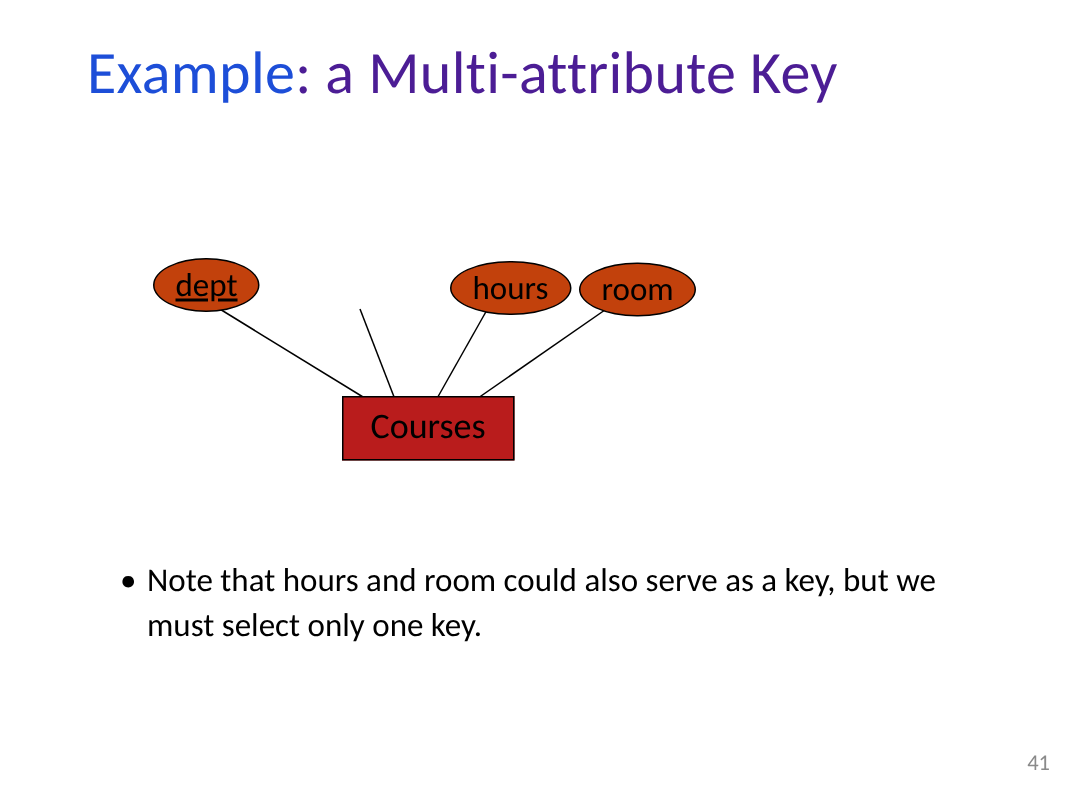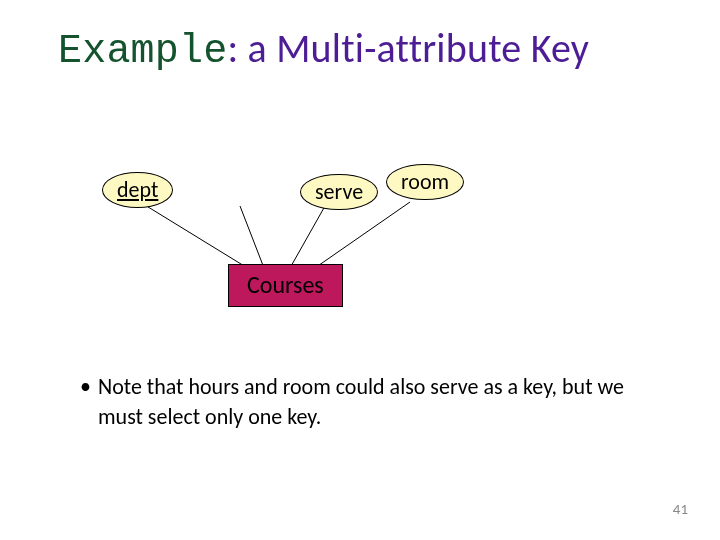--- a/index.html
+++ b/index.html
@@ -17,67 +17,67 @@
     width: 720px;
     height: 540px;
   }
   .title {
     position: absolute;
     top: 24px;
     left: 58px;
     font-size: 40px;
     letter-spacing: 0.2px;
   }
-  .title .accent { color: #14532d; font-family: Liberation Mono, monospace; }
+  .title .accent { color: #1d4ed8; }
   .title .rest   { color: #4c1d95; }
   .title .accent, .title .rest { white-space: pre; }
 
   .diagram {
     position: absolute;
     left: 0; top: 0; width: 720px; height: 540px;
     pointer-events: none;
   }
 
   .attr {
     position: absolute;
     border: 1px solid #000;
     border-radius: 50% / 50%;
-    background: #fef9c3;
+    background: #c2410c;
     font-size: 22px;
     text-align: center;
     padding: 4px 14px;
     line-height: 1.2;
     white-space: nowrap;
   }
   .attr.key { text-decoration: underline; }
 
   .entity {
     position: absolute;
     border: 1px solid #000;
-    background: #be185d;
+    background: #b91c1c;
     font-size: 24px;
     color: #000;
     padding: 6px 18px;
     line-height: 1.2;
   }
 
   .bullet {
     position: absolute;
     left: 98px;
     right: 72px;
     top: 372px;
     font-size: 22px;
     color: #000;
     line-height: 1.35;
   }
   .bullet .dot { position: absolute; left: -18px; top: 0; }
 
   .pagenum {
     position: absolute;
-    right: 32px;
+    right: 20px;
     bottom: 22px;
     font-size: 15px;
     color: #8a8a8a;
   }
 
   svg { position: absolute; left: 0; top: 0; }
 </style>
 </head>
 <body>
 
@@ -88,22 +88,22 @@
   </div>
 
   <svg class="diagram" width="720" height="540">
     <line x1="140" y1="202" x2="254" y2="272" stroke="#000" stroke-width="1"></line>
     <line x1="240" y1="206" x2="264" y2="268" stroke="#000" stroke-width="1"></line>
     <line x1="325" y1="206" x2="290" y2="268" stroke="#000" stroke-width="1"></line>
     <line x1="410" y1="202" x2="312" y2="270" stroke="#000" stroke-width="1"></line>
   </svg>
 
   <div class="attr key" style="left:102px; top:172px;">dept</div>
-  <div class="attr" style="left:300px; top:174px;">serve</div>
-  <div class="attr" style="left:386px; top:164px;">room</div>
+  <div class="attr" style="left:300px; top:174px;">hours</div>
+  <div class="attr" style="left:386px; top:175px;">room</div>
 
   <div class="entity" style="left:228px; top:264px;">Courses</div>
 
   <div class="bullet">
     <span class="dot">•</span>
     <span>Note that hours and room could also serve as a key, but we must select only one key.</span>
   </div>
 
   <div class="pagenum">41</div>
 

